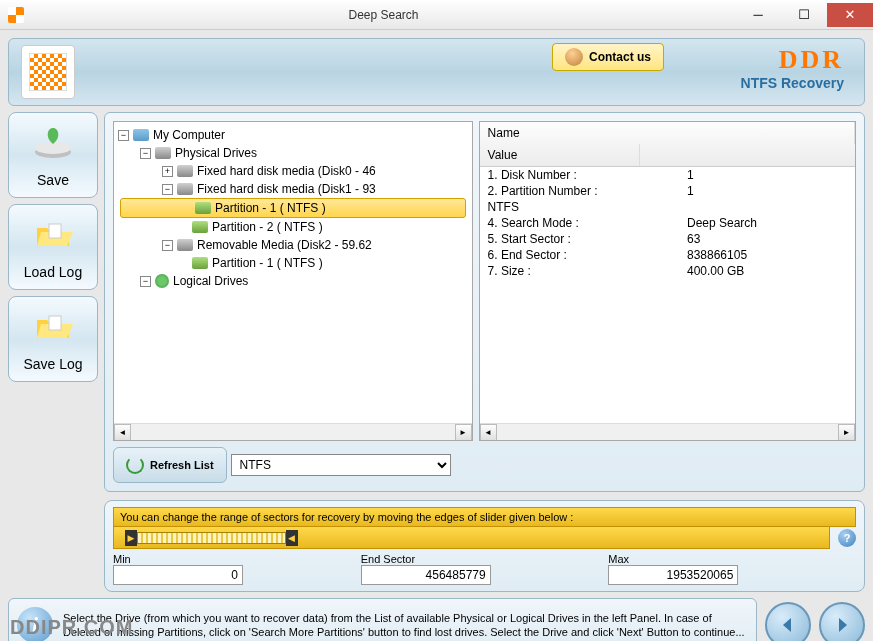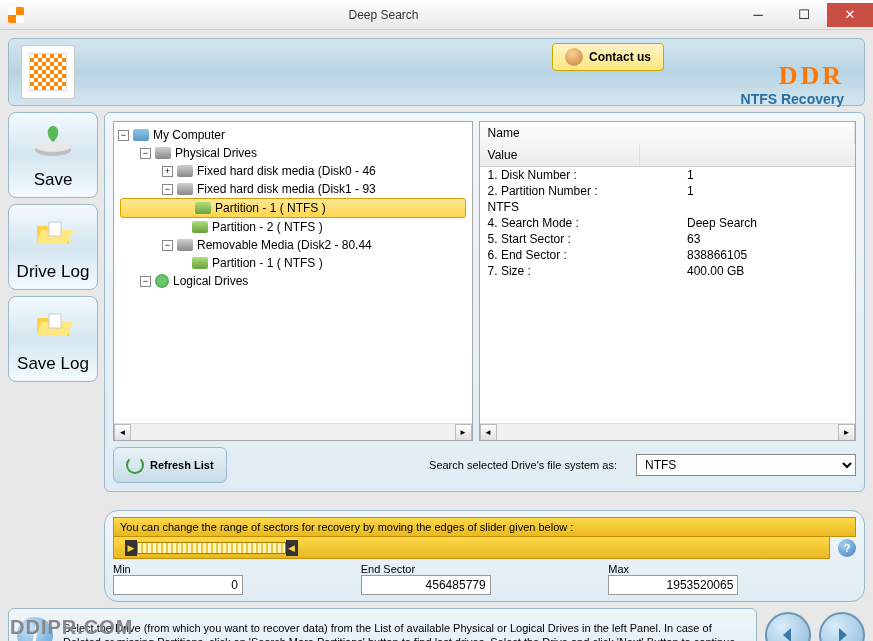--- a/index.html
+++ b/index.html
@@ -12,27 +12,27 @@
 .titlebar-btn { width: 46px; height: 24px; display: flex; align-items: center; justify-content: center; font-size: 13px; cursor: pointer; }
 .titlebar-btn.close { background: #c94f44; color: #fff; }
 
 .window-content { padding: 8px; height: calc(641px - 30px - 28px); }
 
 .header-panel { height: 68px; background: linear-gradient(to bottom, #d4e6f0, #b8d4e2, #d4e6f0); border: 1px solid #9bb8c8; border-radius: 6px; margin-bottom: 6px; display: flex; align-items: center; padding: 0 12px; position: relative; }
 .logo-box { width: 54px; height: 54px; background: #fff; border: 1px solid #ccc; border-radius: 4px; display: flex; align-items: center; justify-content: center; }
 .logo-checker { width: 38px; height: 38px; background: repeating-conic-gradient(#ff8800 0 25%, #fff 0 50%) 0 0/8px 8px; border: 1px solid #ddd; }
 .contact-btn { position: absolute; right: 200px; top: 4px; height: 28px; background: linear-gradient(to bottom, #fff4c8, #ffe680); border: 1px solid #c9a800; border-radius: 4px; padding: 0 12px; display: flex; align-items: center; gap: 6px; font-size: 12px; font-weight: bold; cursor: pointer; }
 .contact-avatar { width: 18px; height: 18px; border-radius: 50%; background: radial-gradient(circle at 40% 30%, #ffd090, #c08040); }
-.brand { position: absolute; right: 20px; top: 6px; text-align: right; margin-top: 16px; }
+.brand { position: absolute; right: 20px; top: 6px; text-align: right; }
 .brand-ddr { font-size: 26px; font-weight: bold; color: #ff7700; font-family: Georgia, serif; letter-spacing: 3px; }
 .brand-sub { font-size: 14px; color: #2a6ea0; font-weight: bold; }
 
 .main-row { display: flex; gap: 6px; height: 380px; }
 .sidebar { width: 90px; display: flex; flex-direction: column; gap: 6px; }
-.side-btn { flex: none; height: 86px; background: linear-gradient(to bottom, #f4faff, #d4e6f0, #f4faff); border: 1px solid #9bb8c8; border-radius: 8px; display: flex; flex-direction: column; align-items: center; justify-content: center; gap: 10px; font-size: 17px; cursor: pointer; padding: 4px; }
+.side-btn { flex: none; height: 86px; background: linear-gradient(to bottom, #f4faff, #d4e6f0, #f4faff); border: 1px solid #9bb8c8; border-radius: 8px; display: flex; flex-direction: column; align-items: center; justify-content: center; gap: 10px; font-size: 14px; cursor: pointer; padding: 4px; }
 .side-icon { width: 44px; height: 40px; display: flex; align-items: center; justify-content: center; }
 
 .main-panel { flex: 1; background: linear-gradient(to bottom, #f0f6fa, #e0ecf4); border: 1px solid #9bb8c8; border-radius: 6px; padding: 8px; display: flex; flex-direction: column; gap: 6px; }
 .panels-row { flex: 1; display: flex; gap: 6px; min-height: 0; }
 .tree-panel, .details-panel { background: #fff; border: 1px solid #a8a8a8; display: flex; flex-direction: column; overflow: hidden; }
 .tree-panel { flex: 1; }
 .details-panel { flex: 1.05; }
 
 .tree-body { flex: 1; overflow: auto; padding: 4px; font-size: 12px; }
 .tree-node { display: flex; align-items: center; gap: 4px; padding: 2px 0; white-space: nowrap; cursor: pointer; }
@@ -50,28 +50,28 @@
 .dh-value { width: 160px; }
 .details-body { flex: 1; overflow: auto; font-size: 12px; }
 .detail-row { display: flex; padding: 1px 8px; }
 .detail-row > div:first-child { flex: 1; }
 .detail-row > div:last-child { width: 160px; }
 
 .hscroll { height: 17px; background: #f0f0f0; border-top: 1px solid #ddd; display: flex; align-items: center; }
 .hscroll-btn { width: 17px; height: 17px; background: linear-gradient(#fdfdfd, #e0e0e0); border: 1px solid #bbb; display: flex; align-items: center; justify-content: center; font-size: 8px; cursor: pointer; }
 .hscroll-track { flex: 1; }
 
-.controls-row { display: flex; align-items: center; gap: 19px; }
+.controls-row { display: flex; align-items: center; gap: 4px; }
 .action-btn { height: 36px; background: linear-gradient(to bottom, #e8f2f8, #c8dce8); border: 1px solid #9bb8c8; border-radius: 6px; padding: 0 12px; display: flex; align-items: center; gap: 6px; font-size: 11px; font-weight: bold; cursor: pointer; }
 .refresh-icon { width: 18px; height: 18px; border: 2px solid #3a9a3a; border-radius: 50%; border-top-color: transparent; position: relative; }
 .pie-icon { width: 18px; height: 18px; border-radius: 50%; background: conic-gradient(#e84040 0 120deg, #40a0e8 120deg 240deg, #ffd040 240deg); }
 .search-label { font-size: 11px; margin-left: auto; }
 .fs-select { width: 220px; height: 22px; font-size: 12px; border: 1px solid #888; background: #fff; padding: 0 4px; }
 
-.slider-panel { background: linear-gradient(to bottom, #f0f6fa, #e0ecf4); border: 1px solid #9bb8c8; border-radius: 14px; margin-top: 18px; padding: 6px 8px; margin-left: 96px; }
+.slider-panel { background: linear-gradient(to bottom, #f0f6fa, #e0ecf4); border: 1px solid #9bb8c8; border-radius: 8px; margin-top: 8px; padding: 6px 8px; margin-left: 96px; }
 .slider-hint { background: linear-gradient(to bottom, #ffd94a, #e8b820); border: 1px solid #c49000; padding: 3px 6px; font-size: 11px; }
 .slider-track { height: 22px; background: linear-gradient(to bottom, #ffd94a, #e8b820); border: 1px solid #c49000; border-top: none; display: flex; align-items: center; padding: 0 4px; position: relative; }
 .slider-handle { width: 12px; height: 16px; background: #333; display: flex; align-items: center; justify-content: center; color: #ffd040; font-size: 9px; cursor: ew-resize; }
 .slider-range { height: 12px; background: repeating-linear-gradient(90deg, #fff4c0, #fff4c0 3px, #e8c840 3px, #e8c840 5px); border: 1px solid #a88000; }
 .help-icon { width: 18px; height: 18px; border-radius: 50%; background: radial-gradient(circle at 35% 30%, #a8d0f0, #4080c0); color: #fff; font-size: 11px; font-weight: bold; display: flex; align-items: center; justify-content: center; margin-left: 8px; cursor: pointer; }
 .slider-values { display: flex; margin-top: 4px; font-size: 11px; }
 .sv-group { flex: 1; }
 .sv-label { display: block; }
 .sv-input { width: 130px; height: 20px; border: 1px solid #999; background: #fff; text-align: right; padding: 0 4px; font-size: 12px; }
 
@@ -125,21 +125,21 @@
         <span>Save</span>
       </div>
       <div class="side-btn">
         <div class="side-icon">
           <svg width="44" height="36" viewBox="0 0 44 36">
               <path d="M6 12 L6 30 L38 30 L38 16 L20 16 L16 12 Z" fill="#ffd040"></path>
               <path d="M10 16 L42 16 L36 30 L6 30 Z" fill="#ffe880"></path>
               <rect x="18" y="8" width="12" height="14" fill="#fff" stroke="#ccc"></rect>
             </svg>
         </div>
-        <span>Drive Log</span>
+        <span>Load Log</span>
       </div>
       <div class="side-btn">
         <div class="side-icon">
           <svg width="44" height="36" viewBox="0 0 44 36">
               <path d="M6 12 L6 30 L38 30 L38 16 L20 16 L16 12 Z" fill="#ffd040"></path>
               <path d="M10 16 L42 16 L36 30 L6 30 Z" fill="#ffe880"></path>
               <rect x="18" y="8" width="12" height="14" fill="#fff" stroke="#ccc"></rect>
             </svg>
         </div>
         <span>Save Log</span>
@@ -174,21 +174,21 @@
               <span class="tree-icon ti-part"></span>
               <span>Partition - 1 ( NTFS )</span>
             </div>
             <div class="tree-node" style="padding-left:74px">
               <span class="tree-icon ti-part"></span>
               <span>Partition - 2 ( NTFS )</span>
             </div>
             <div class="tree-node" style="padding-left:44px">
               <span class="tree-toggle">−</span>
               <span class="tree-icon ti-drive"></span>
-              <span>Removable Media (Disk2 - 80.44</span>
+              <span>Removable Media (Disk2 - 59.62</span>
             </div>
             <div class="tree-node" style="padding-left:74px">
               <span class="tree-icon ti-part"></span>
               <span>Partition - 1 ( NTFS )</span>
             </div>
             <div class="tree-node" style="padding-left:22px">
               <span class="tree-toggle">−</span>
               <span class="ti-globe"></span>
               <span>Logical Drives</span>
             </div>
@@ -240,21 +240,20 @@
             <div class="hscroll-btn">►</div>
           </div>
         </div>
       </div>
 
       <div class="controls-row">
         <button class="action-btn">
           <span class="refresh-icon"></span>
           <span>Refresh List</span>
         </button>
-        <span class="search-label">Search selected Drive's file system as:</span>
         <select class="fs-select">
           <option>NTFS</option>
         </select>
       </div>
     </div>
   </div>
 
   <div class="slider-panel">
     <div class="slider-hint">You can change the range of sectors for recovery by moving the edges of slider given below :</div>
     <div style="display:flex;align-items:center">

